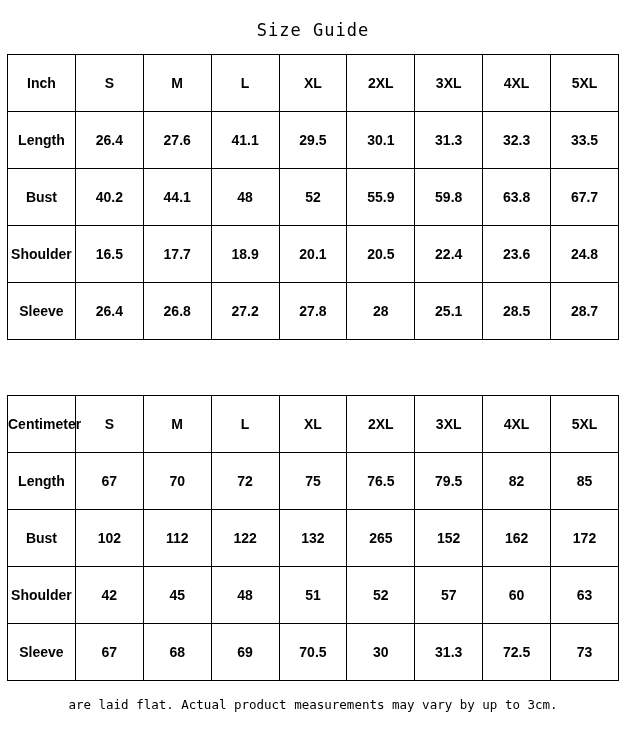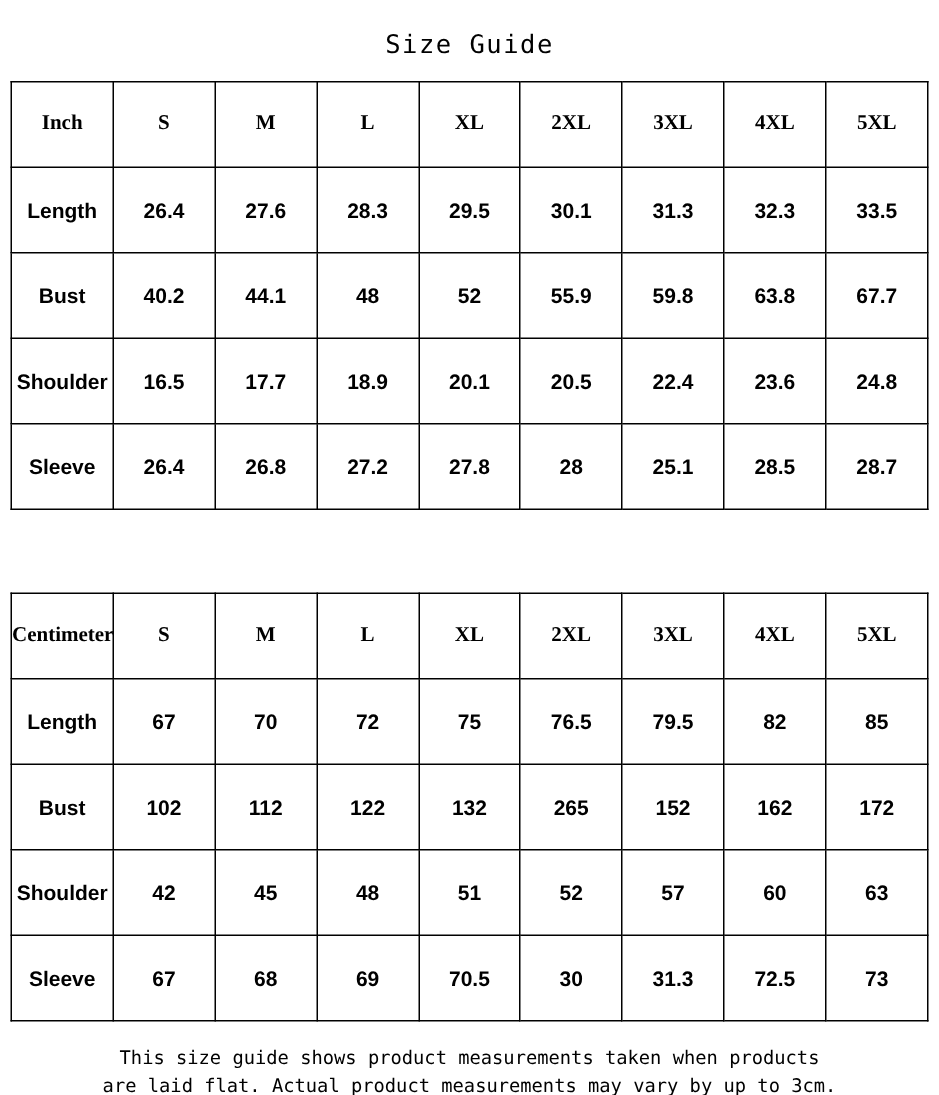--- a/index.html
+++ b/index.html
@@ -46,21 +46,20 @@
     padding: 0;
   }
   table.size-table th.rowhead,
   table.size-table td.rowhead {
     font-size: 14px;
     font-weight: bold;
   }
   table.size-table thead th {
     font-size: 14px;
     font-weight: bold;
-    font-family: Liberation Serif, serif;
   }
   .gap {
     height: 55px;
   }
   .footer {
     text-align: center;
     font-family: "DejaVu Sans Mono", monospace;
     font-size: 12.5px;
     line-height: 1.55;
     padding-top: 14px;
@@ -89,21 +88,21 @@
         <th>3XL</th>
         <th>4XL</th>
         <th>5XL</th>
       </tr>
     </thead>
     <tbody>
       <tr>
         <td class="rowhead">Length</td>
         <td>26.4</td>
         <td>27.6</td>
-        <td>28.3</td>
+        <td>41.1</td>
         <td>29.5</td>
         <td>30.1</td>
         <td>31.3</td>
         <td>32.3</td>
         <td>33.5</td>
       </tr>
       <tr>
         <td class="rowhead">Bust</td>
         <td>40.2</td>
         <td>44.1</td>
@@ -197,17 +196,16 @@
         <td>70.5</td>
         <td>30</td>
         <td>31.3</td>
         <td>72.5</td>
         <td>73</td>
       </tr>
     </tbody>
   </table>
 
   <div class="footer">
-    <span>This size guide shows product measurements taken when products</span>
     <span>are laid flat. Actual product measurements may vary by up to 3cm.</span>
   </div>
 
 </div>
 
 </body></html>

